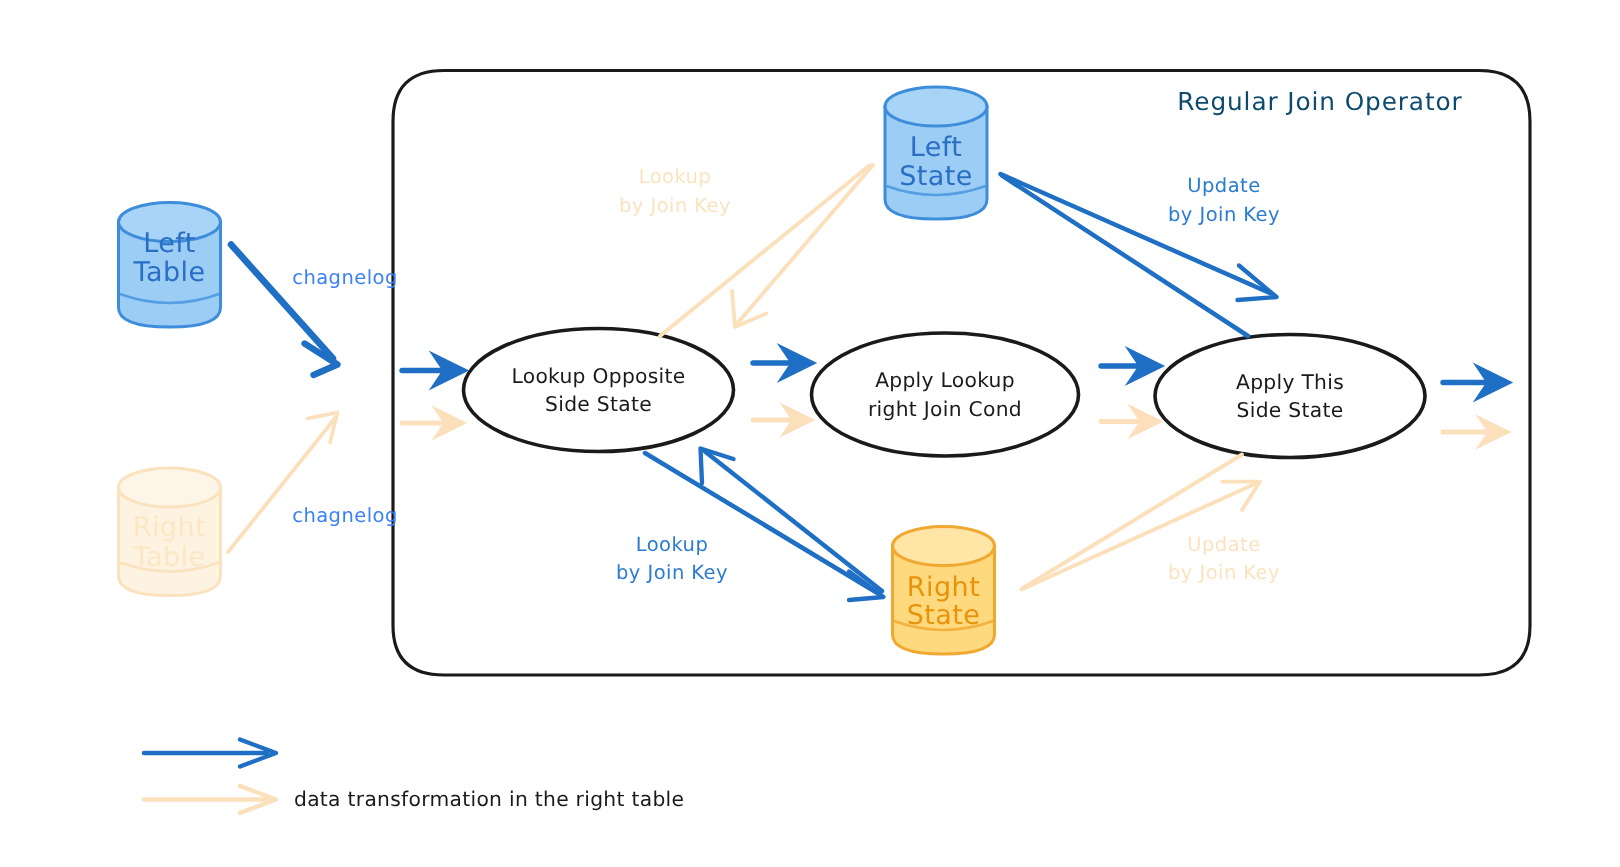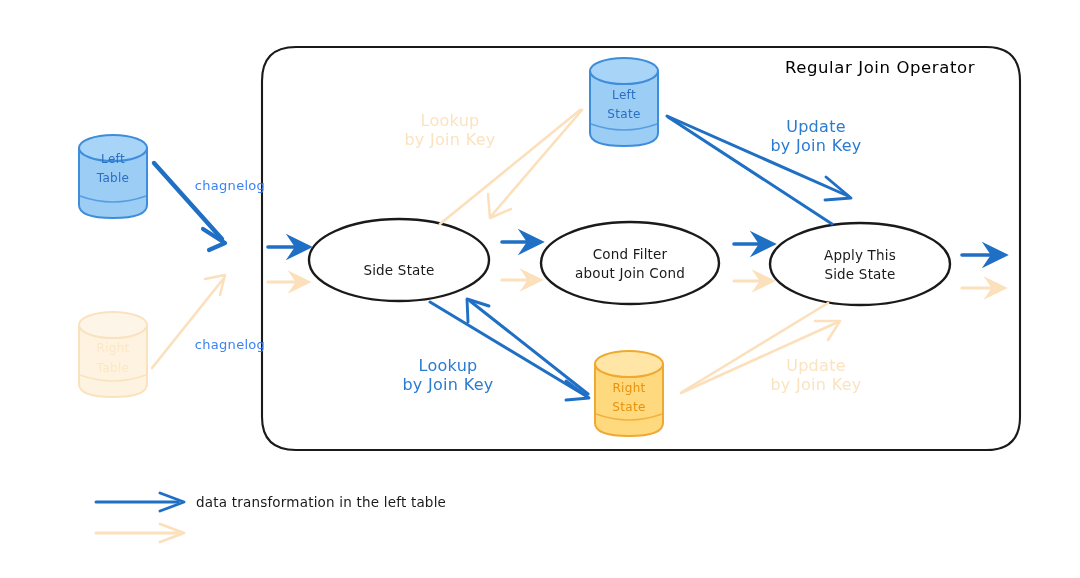--- a/index.html
+++ b/index.html
@@ -33,36 +33,36 @@
     line-height: 1.22;
     font-family: "DejaVu Sans", sans-serif;
     pointer-events: none;
   }
   .node-label {
     font-size: 13.5px;
     color: #1a1a1a;
     letter-spacing: 0.2px;
   }
   .cyl-label {
-    font-size: 12px;
+    font-size: 18px;
     letter-spacing: 0.3px;
   }
   .cyl-label.blue { color: #2a6fc4; }
   .cyl-label.amber { color: #e8930c; }
   .cyl-label.faded-amber { color: #fbe7c4; }
   .edge-label {
-    font-size: 16px;
+    font-size: 13px;
     letter-spacing: 0.3px;
   }
   .edge-label.blue { color: #2a7bd1; }
   .edge-label.faded { color: #fbe3c0; }
   .edge-label.dark { color: #3b82f6; font-size: 13px; }
   .title {
     font-size: 16.5px;
-    color: #000000;
+    color: #0c4a6e;
     letter-spacing: 0.6px;
   }
   .legend-text {
     font-size: 13.5px;
     color: #1a1a1a;
     letter-spacing: 0.2px;
     text-align: left;
   }
 </style>
 </head>
@@ -210,35 +210,36 @@
 
   <div class="txt cyl-label blue" style="left:584px; top:88px; width:80px;">Left</div>
   <div class="txt cyl-label blue" style="left:584px; top:107px; width:80px;">State</div>
 
   <div class="txt cyl-label amber" style="left:589px; top:381px; width:80px;">Right</div>
   <div class="txt cyl-label amber" style="left:589px; top:400px; width:80px;">State</div>
 
   <div class="txt edge-label dark" style="left:160px; top:178px; width:140px;">chagnelog</div>
   <div class="txt edge-label dark" style="left:160px; top:337px; width:140px;">chagnelog</div>
 
+  <div class="txt node-label" style="left:309px; top:243px; width:180px;">Lookup Opposite</div>
   <div class="txt node-label" style="left:309px; top:262px; width:180px;">Side State</div>
 
-  <div class="txt node-label" style="left:541px; top:246px; width:178px;">Cond Filter</div>
-  <div class="txt node-label" style="left:541px; top:265px; width:178px;">about Join Cond</div>
+  <div class="txt node-label" style="left:541px; top:246px; width:178px;">Apply Lookup</div>
+  <div class="txt node-label" style="left:541px; top:265px; width:178px;">right Join Cond</div>
 
   <div class="txt node-label" style="left:770px; top:247px; width:180px;">Apply This</div>
   <div class="txt node-label" style="left:770px; top:266px; width:180px;">Side State</div>
 
   <div class="txt edge-label blue" style="left:383px; top:356px; width:130px;">Lookup</div>
   <div class="txt edge-label blue" style="left:383px; top:375px; width:130px;">by Join Key</div>
 
   <div class="txt edge-label faded" style="left:385px; top:111px; width:130px;">Lookup</div>
   <div class="txt edge-label faded" style="left:385px; top:130px; width:130px;">by Join Key</div>
 
   <div class="txt edge-label blue" style="left:751px; top:117px; width:130px;">Update</div>
   <div class="txt edge-label blue" style="left:751px; top:136px; width:130px;">by Join Key</div>
 
   <div class="txt edge-label faded" style="left:751px; top:356px; width:130px;">Update</div>
   <div class="txt edge-label faded" style="left:751px; top:375px; width:130px;">by Join Key</div>
 
-  <div class="txt legend-text" style="left:196px; top:494px; width:330px;">data transformation in the left table</div>
+  <div class="txt legend-text" style="left:196px; top:525px; width:340px;">data transformation in the right table</div>
 
 </div>
 
 </body></html>

